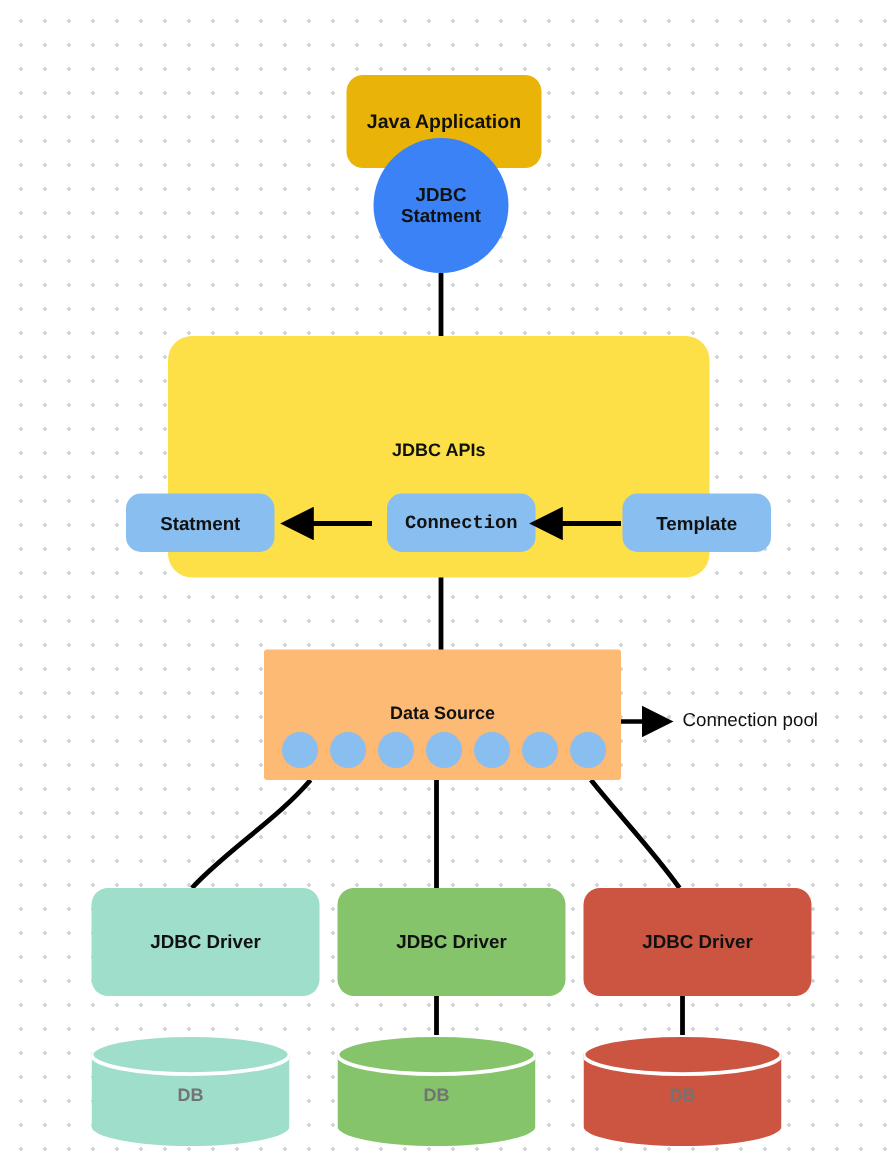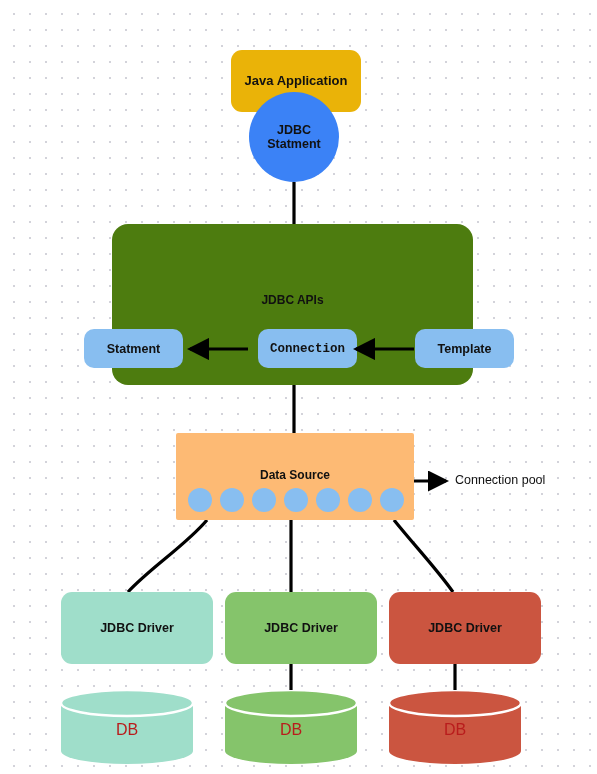--- a/index.html
+++ b/index.html
@@ -50,21 +50,21 @@
     width: 90px; height: 90px;
     background: #3b82f6;
     border-radius: 50%;
     font-size: 12.5px;
     z-index: 4;
   }
   
   #jdbc-apis {
     left: 112px; top: 224px;
     width: 361px; height: 161px;
-    background: #4d7c0f;
+    background: #fde047;
     border-radius: 16px;
     align-items: flex-start;
     justify-content: center;
     padding-top: 70px;
     font-size: 12px;
     z-index: 2;
   }
   
   .pill {
     position: absolute;
@@ -141,23 +141,23 @@
   #db-0 { left: 61px;  }
   #db-1 { left: 225px; }
   #db-2 { left: 389px; }
   .db .db-label {
     position: absolute;
     left: 0; top: 0;
     width: 100%; height: 100%;
     display: flex;
     align-items: center;
     justify-content: center;
-    font-size: 16px;
-    font-weight: normal;
-    color: #b91c1c;
+    font-size: 12px;
+    font-weight: bold;
+    color: #737373;
     z-index: 2;
     padding-top: 6px;
     box-sizing: border-box;
   }
   svg.lines { position: absolute; left: 0; top: 0; width: 597px; height: 774px; z-index: 1; overflow: visible; }
   svg.lines-top { z-index: 6; }
 </style>
 </head>
 <body>
 

